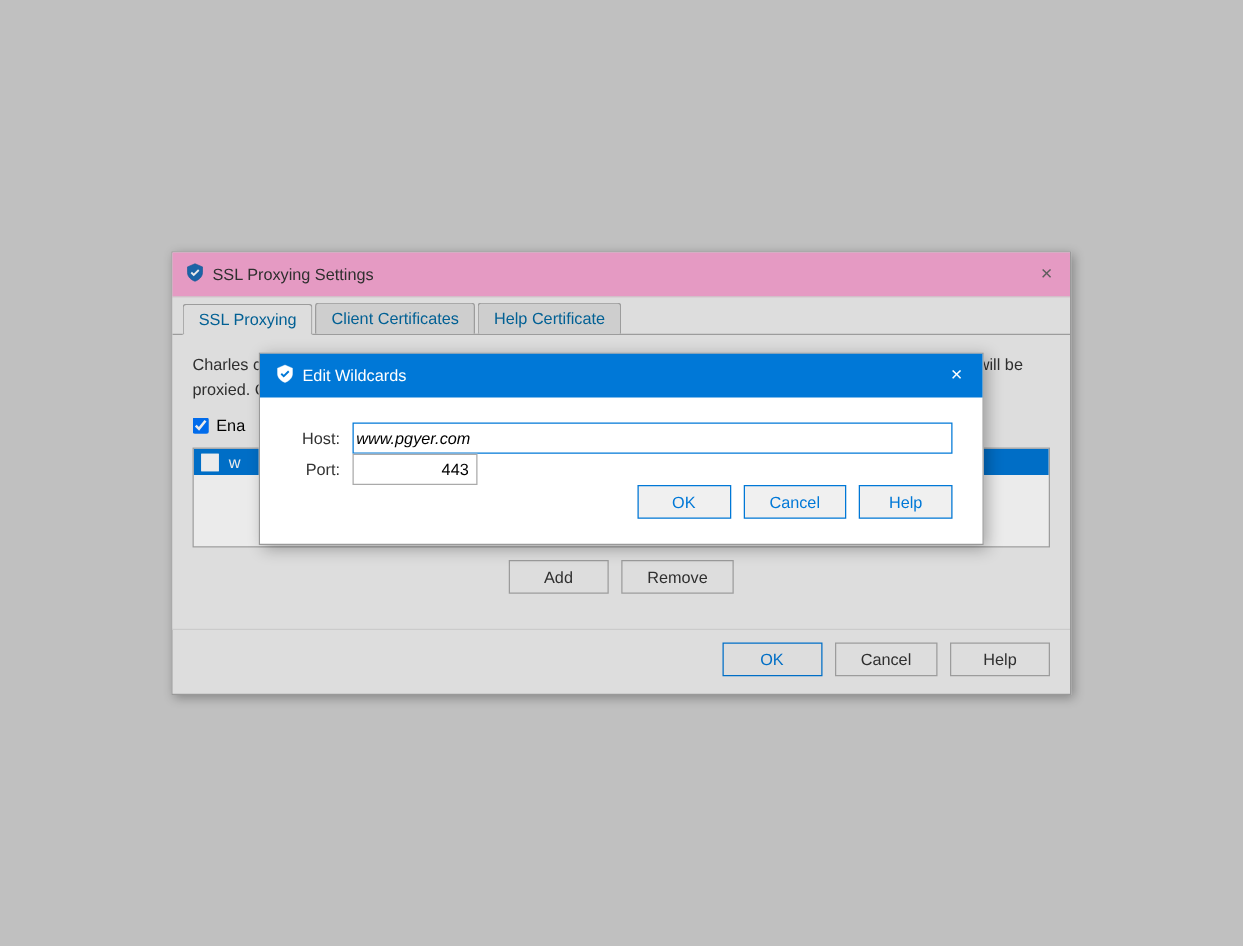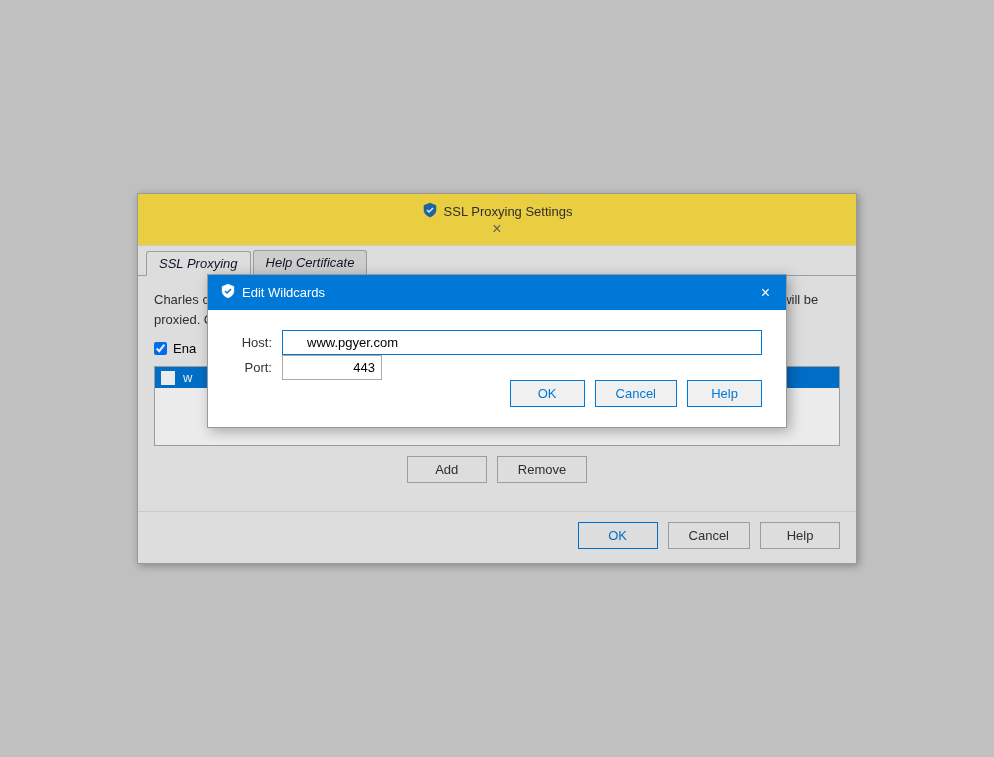--- a/index.html
+++ b/index.html
@@ -22,27 +22,26 @@
 
     .main-window {
       width: 720px;
       background: #f0f0f0;
       border: 1px solid #999;
       box-shadow: 2px 2px 8px rgba(0,0,0,0.3);
       position: relative;
     }
 
     .title-bar {
-      background: #fde047;
+      background: #f9a8d4;
       display: flex;
       align-items: center;
       padding: 8px 10px;
       border-bottom: 1px solid #ddd;
       justify-content: space-between;
-      flex-direction: column;
     }
 
     .title-bar-left {
       display: flex;
       align-items: center;
       gap: 6px;
     }
 
     .title-text {
       font-size: 13px;
@@ -66,24 +65,23 @@
       padding: 4px 8px 0 8px;
     }
 
     .tab {
       padding: 4px 12px;
       border: 1px solid #aaa;
       border-bottom: none;
       margin-right: 2px;
       cursor: pointer;
       background: #e0e0e0;
-      color: #0f172a;
+      color: #0369a1;
       border-radius: 3px 3px 0 0;
       font-size: 13px;
-      font-style: italic;
     }
 
     .tab.active {
       background: #f0f0f0;
       border-bottom: 1px solid #f0f0f0;
       z-index: 1;
       position: relative;
       top: 1px;
     }
 
@@ -236,26 +234,27 @@
 
     .field-label {
       width: 40px;
       font-size: 13px;
       color: #333;
       text-align: right;
     }
 
     .field-input {
       flex: 1;
-      padding: 4px 24px;
+      padding: 4px 2px;
       border: 1px solid #0078d7;
       font-size: 13px;
       background: white;
       color: #000;
       outline: none;
+      font-style: italic;
     }
 
     .field-input-port {
       width: 100px;
       flex: none;
       padding: 4px 6px;
       border: 1px solid #aaa;
       font-size: 13px;
       background: white;
       color: #000;
@@ -304,20 +303,21 @@
           <path d="M5 8 L7 10 L11 6" stroke="white" stroke-width="1.5" fill="none"></path>
         </svg>
       </span>
       <span class="title-text">SSL Proxying Settings</span>
     </div>
     <button class="title-close">×</button>
   </div>
 
   <div class="tab-bar">
     <div class="tab active">SSL Proxying</div>
+    <div class="tab">Client Certificates</div>
     <div class="tab">Help Certificate</div>
   </div>
 
   <div class="content-area">
     <p class="description-text">Charles can show you the plain text contents of SSL requests and responses. Only the locations listed below will be proxied. Charles will issue and sign SSL certificates, please</p>
 
     <div class="checkbox-row">
       <input type="checkbox" checked="" style="">
       <label>Ena</label>
     </div>

